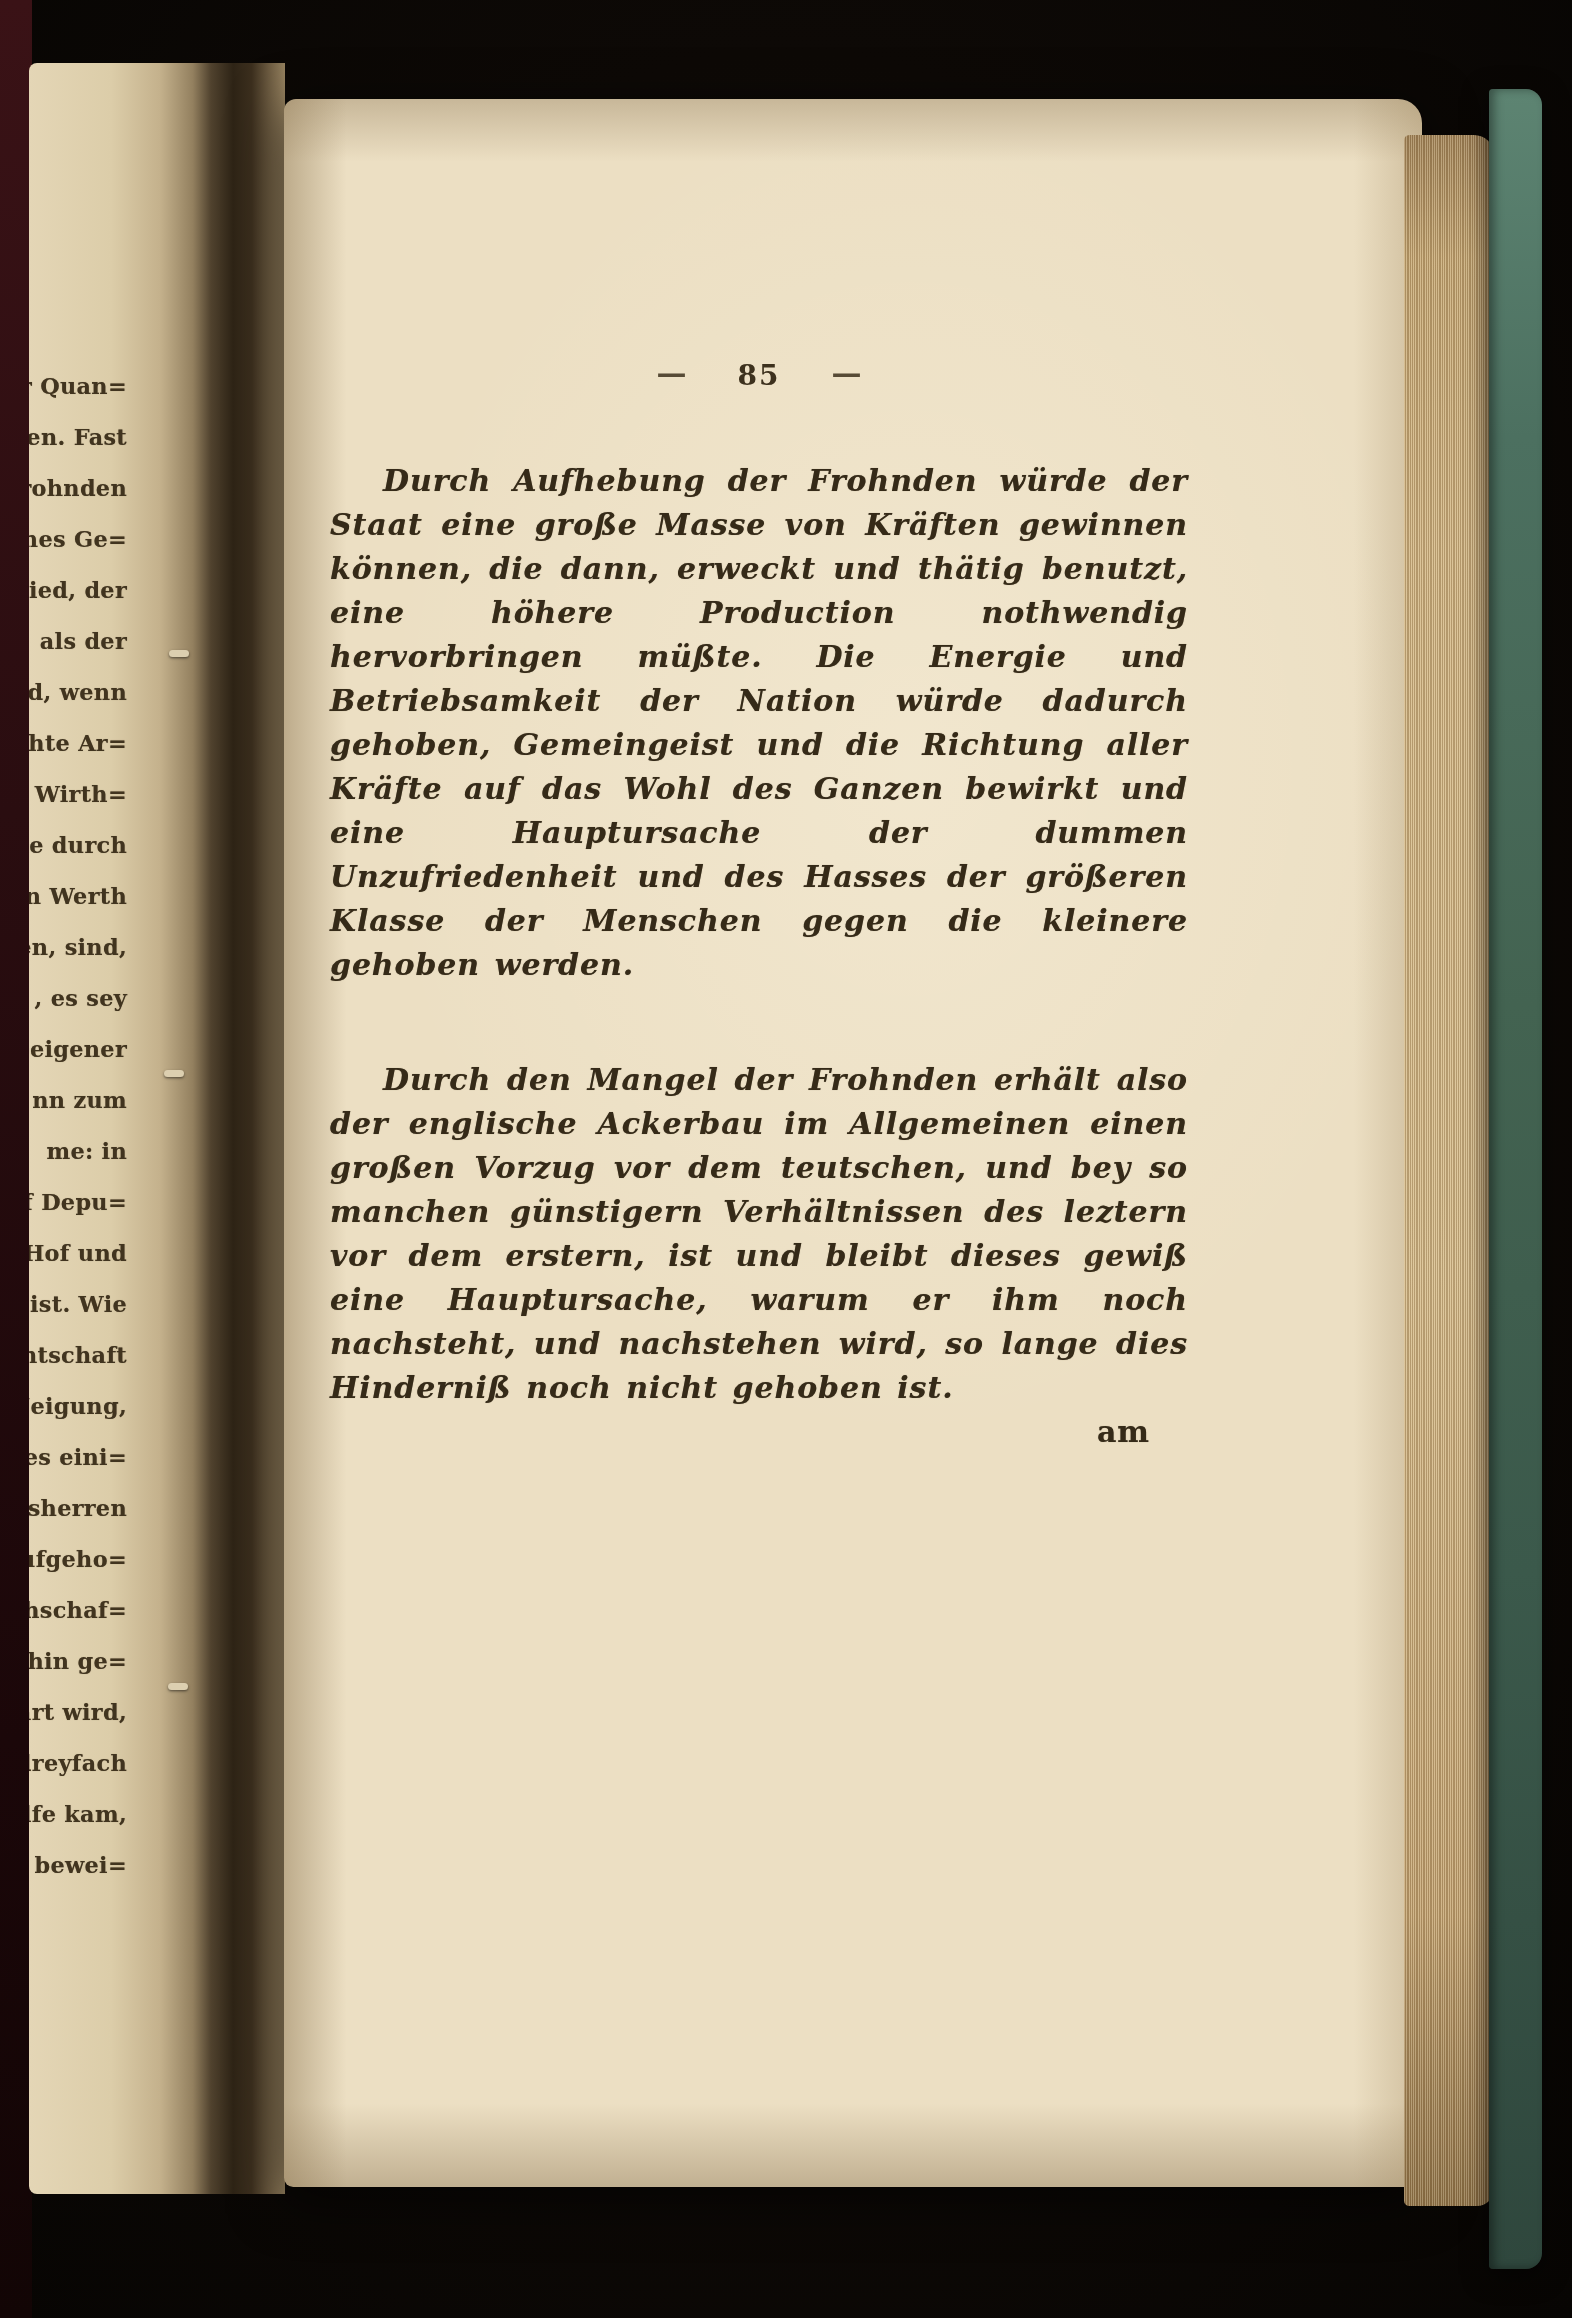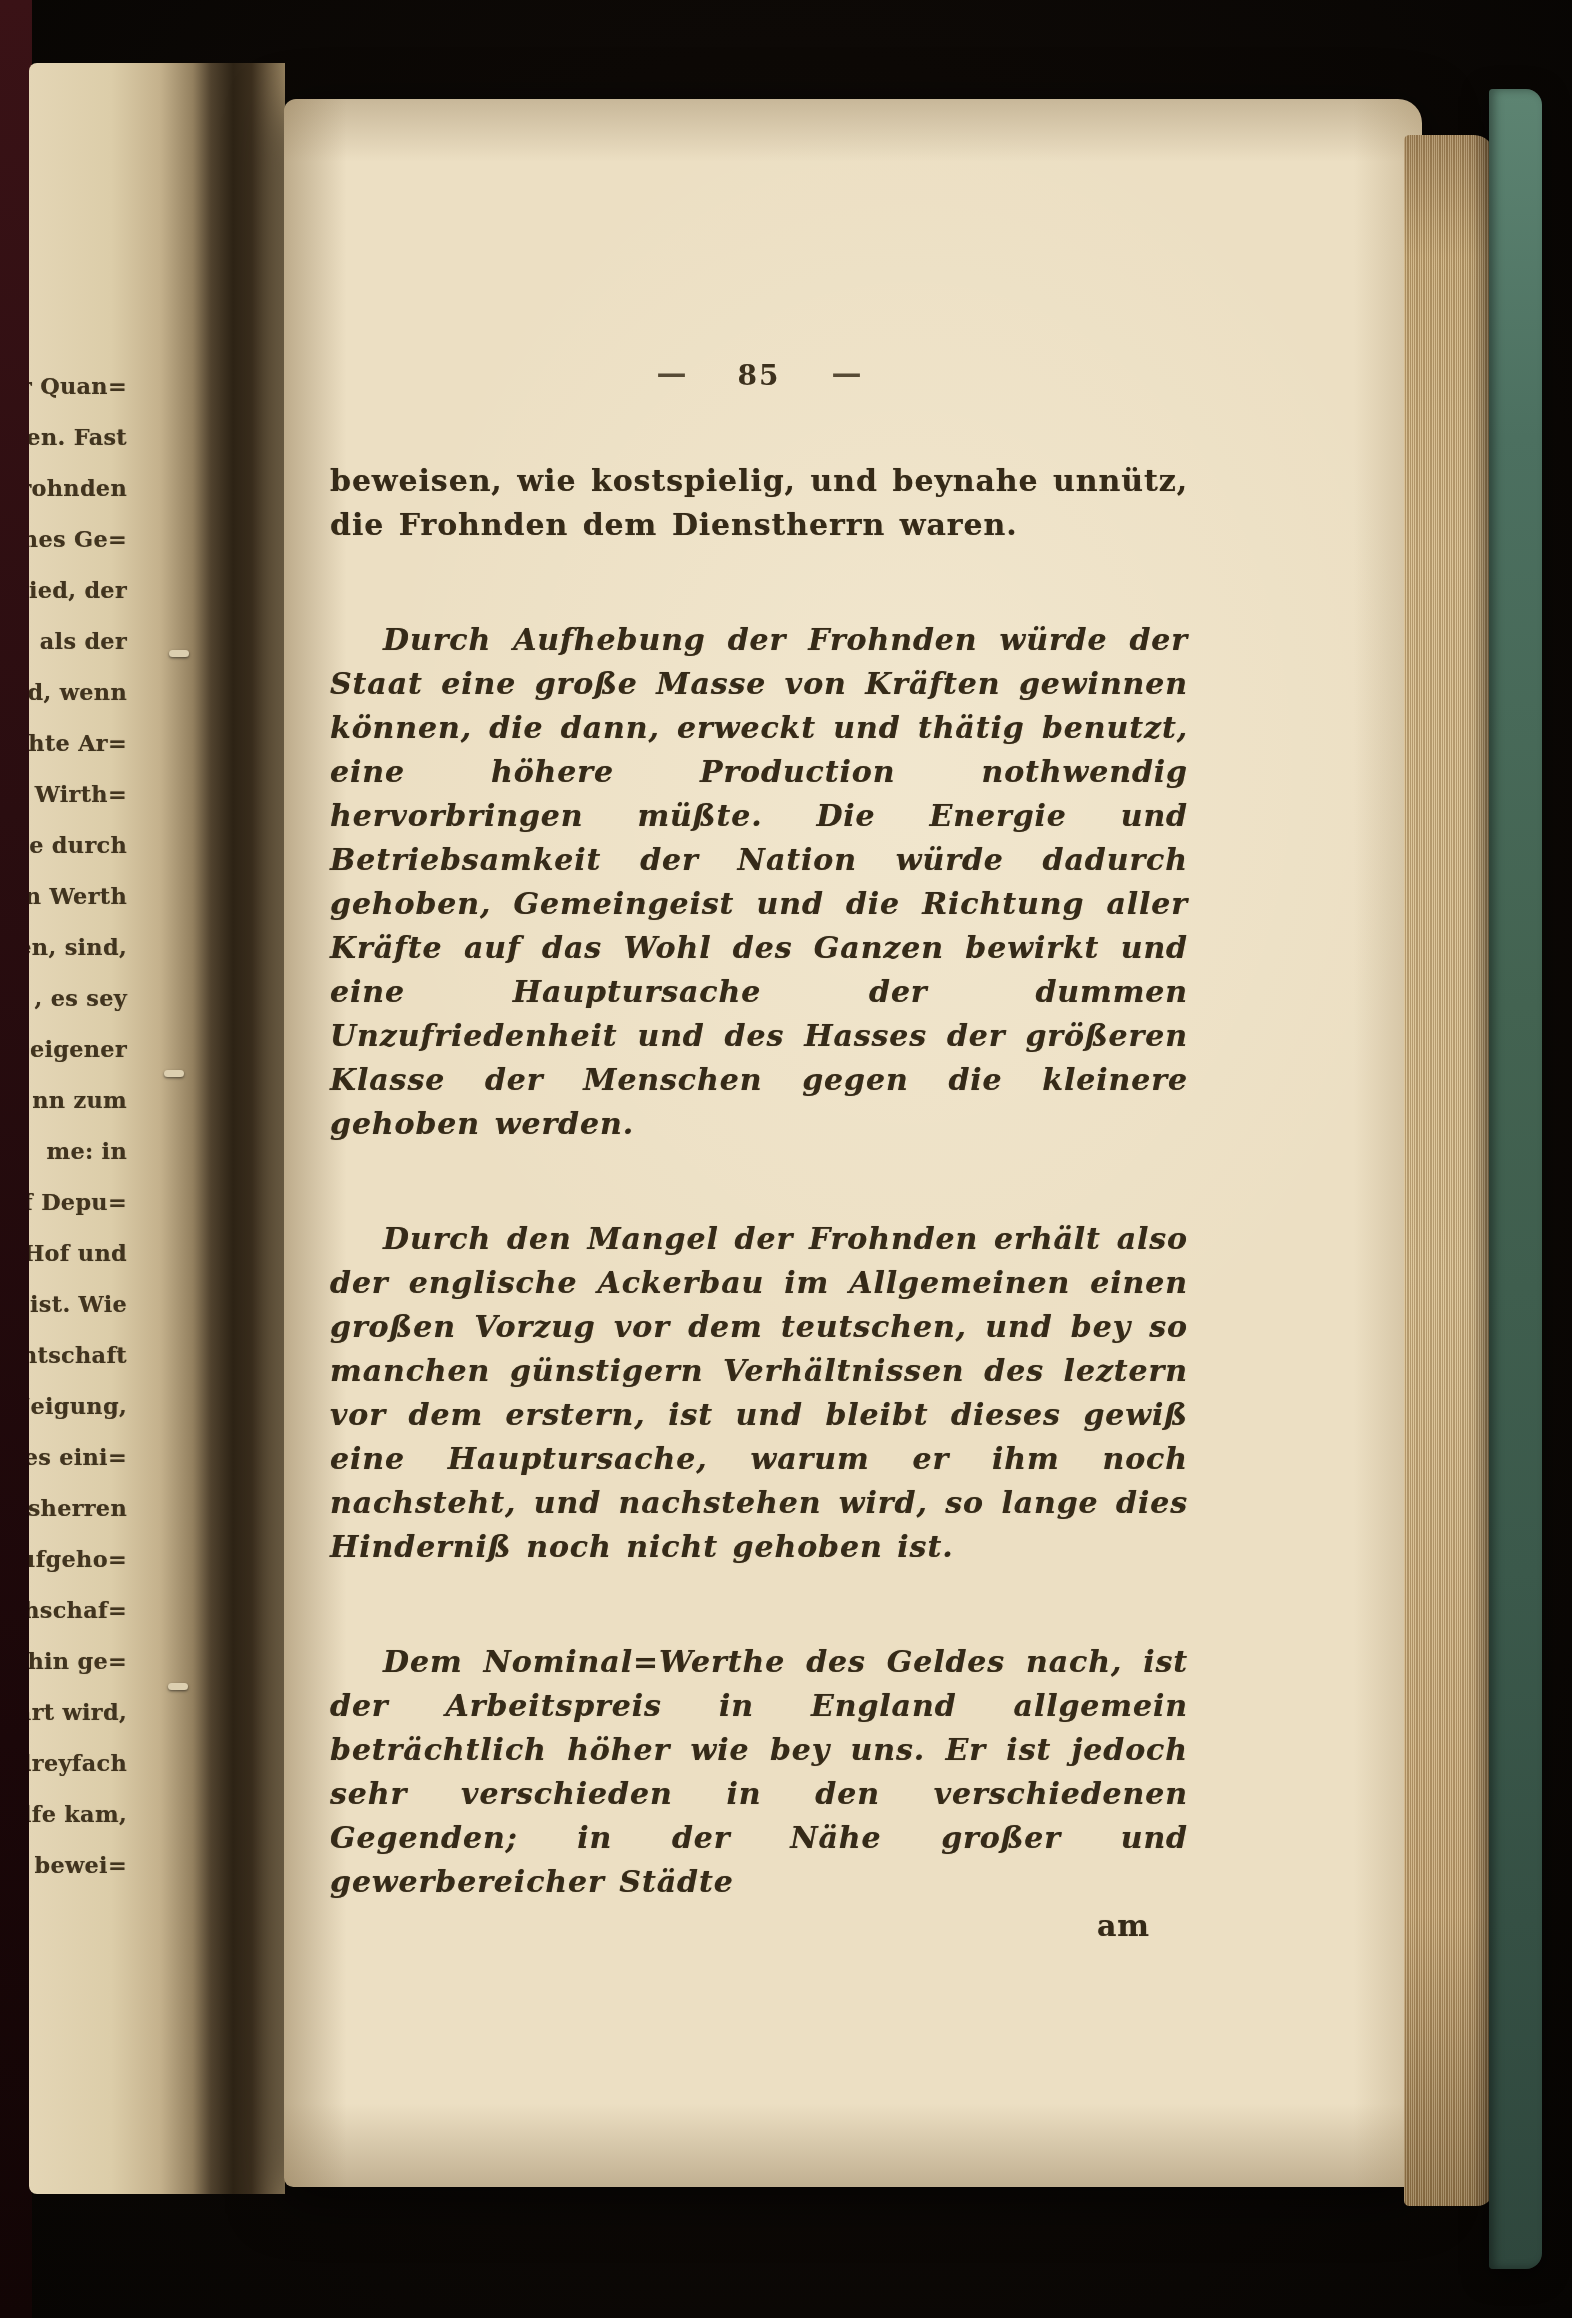--- a/index.html
+++ b/index.html
@@ -149,24 +149,22 @@
 
   <div class="main-page">
 
     <div class="page-header">
       <span class="header-dash">—</span>
       <span class="page-number">85</span>
       <span class="header-dash">—</span>
     </div>
 
     <div class="body-text">
-      <p>beweisen, wie kostspielig, und beynahe unnütz, die Frohnden dem Dienstherrn waren.</p>
       <p class="indent">Durch Aufhebung der Frohnden würde der Staat eine große Masse von Kräften gewinnen können, die dann, erweckt und thätig benutzt, eine höhere Production nothwendig hervorbringen müßte. Die Energie und Betriebsamkeit der Nation würde dadurch gehoben, Gemeingeist und die Richtung aller Kräfte auf das Wohl des Ganzen bewirkt und eine Hauptursache der dummen Unzufriedenheit und des Hasses der größeren Klasse der Menschen gegen die kleinere gehoben werden.</p>
       <p class="indent">Durch den Mangel der Frohnden erhält also der englische Ackerbau im Allgemeinen einen großen Vorzug vor dem teutschen, und bey so manchen günstigern Verhältnissen des leztern vor dem erstern, ist und bleibt dieses gewiß eine Hauptursache, warum er ihm noch nachsteht, und nachstehen wird, so lange dies Hinderniß noch nicht gehoben ist.</p>
-      <p class="indent">Dem Nominal=Werthe des Geldes nach, ist der Arbeitspreis in England allgemein beträchtlich höher wie bey uns. Er ist jedoch sehr verschieden in den verschiedenen Gegenden; in der Nähe großer und gewerbereicher Städte</p>
       <div class="catchword">am</div>
     </div>
 
   </div>
 
   <div class="fore-edge"></div>
   <div class="cover-right"></div>
 
 </div>
 

